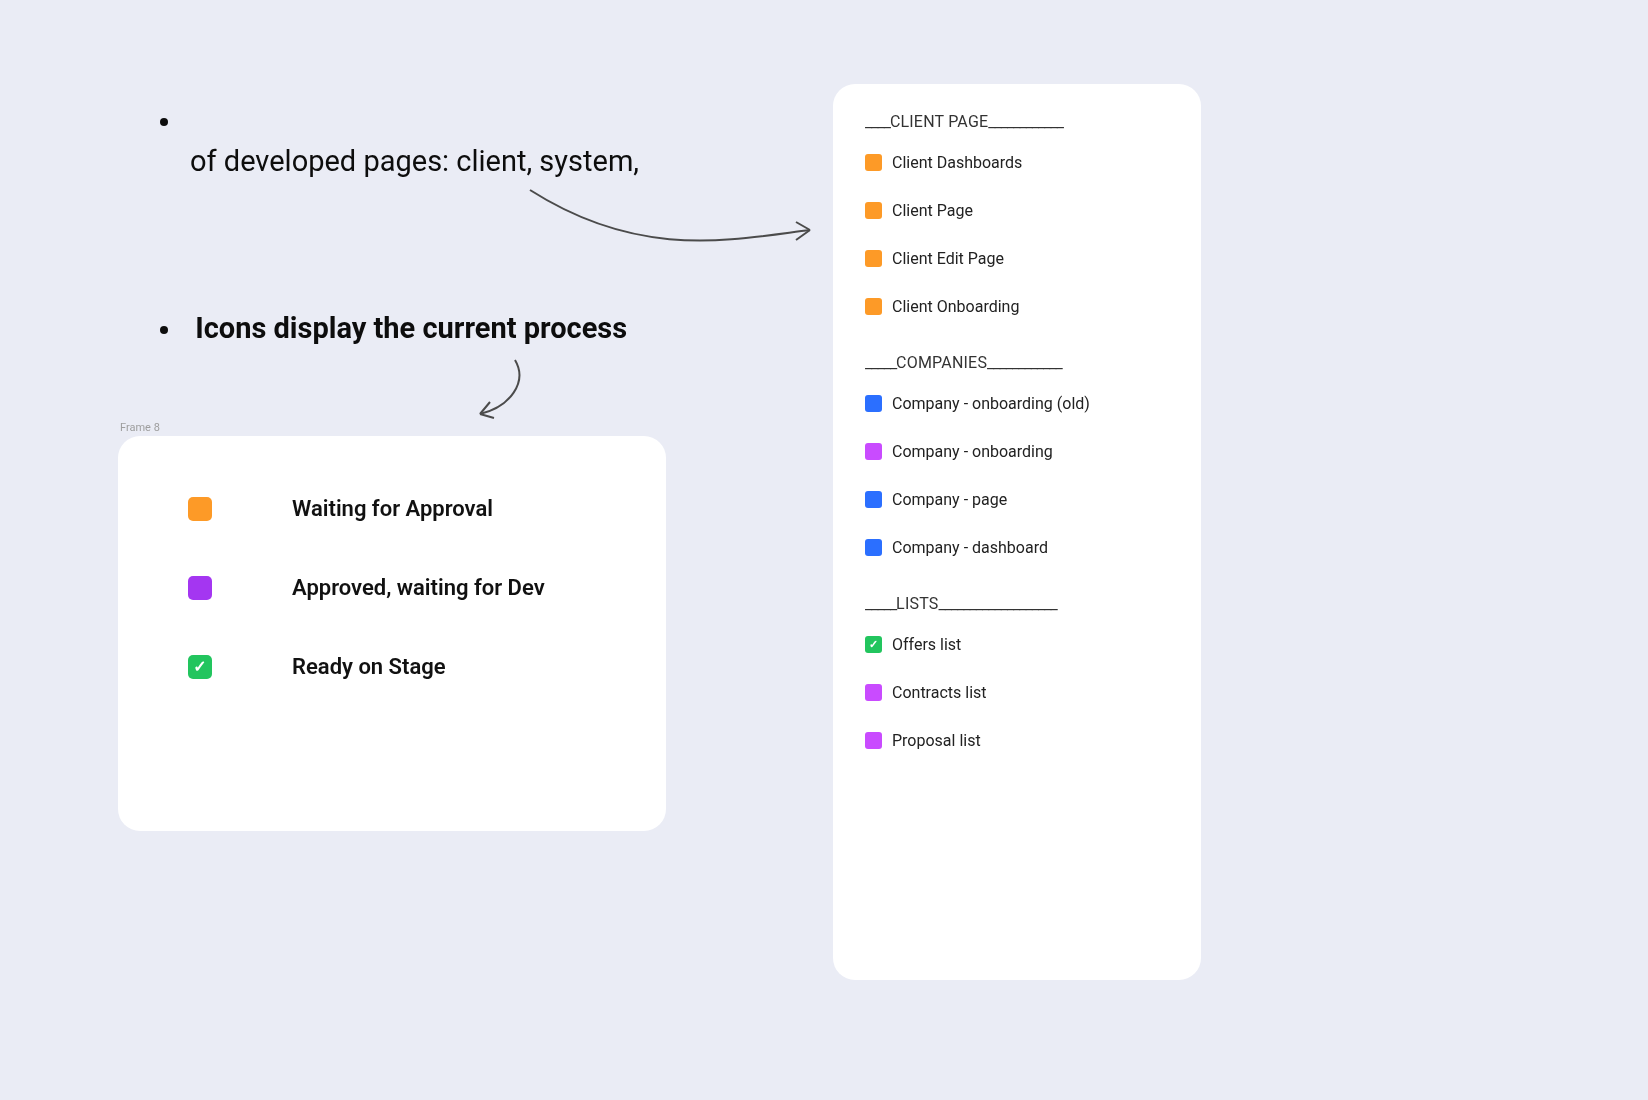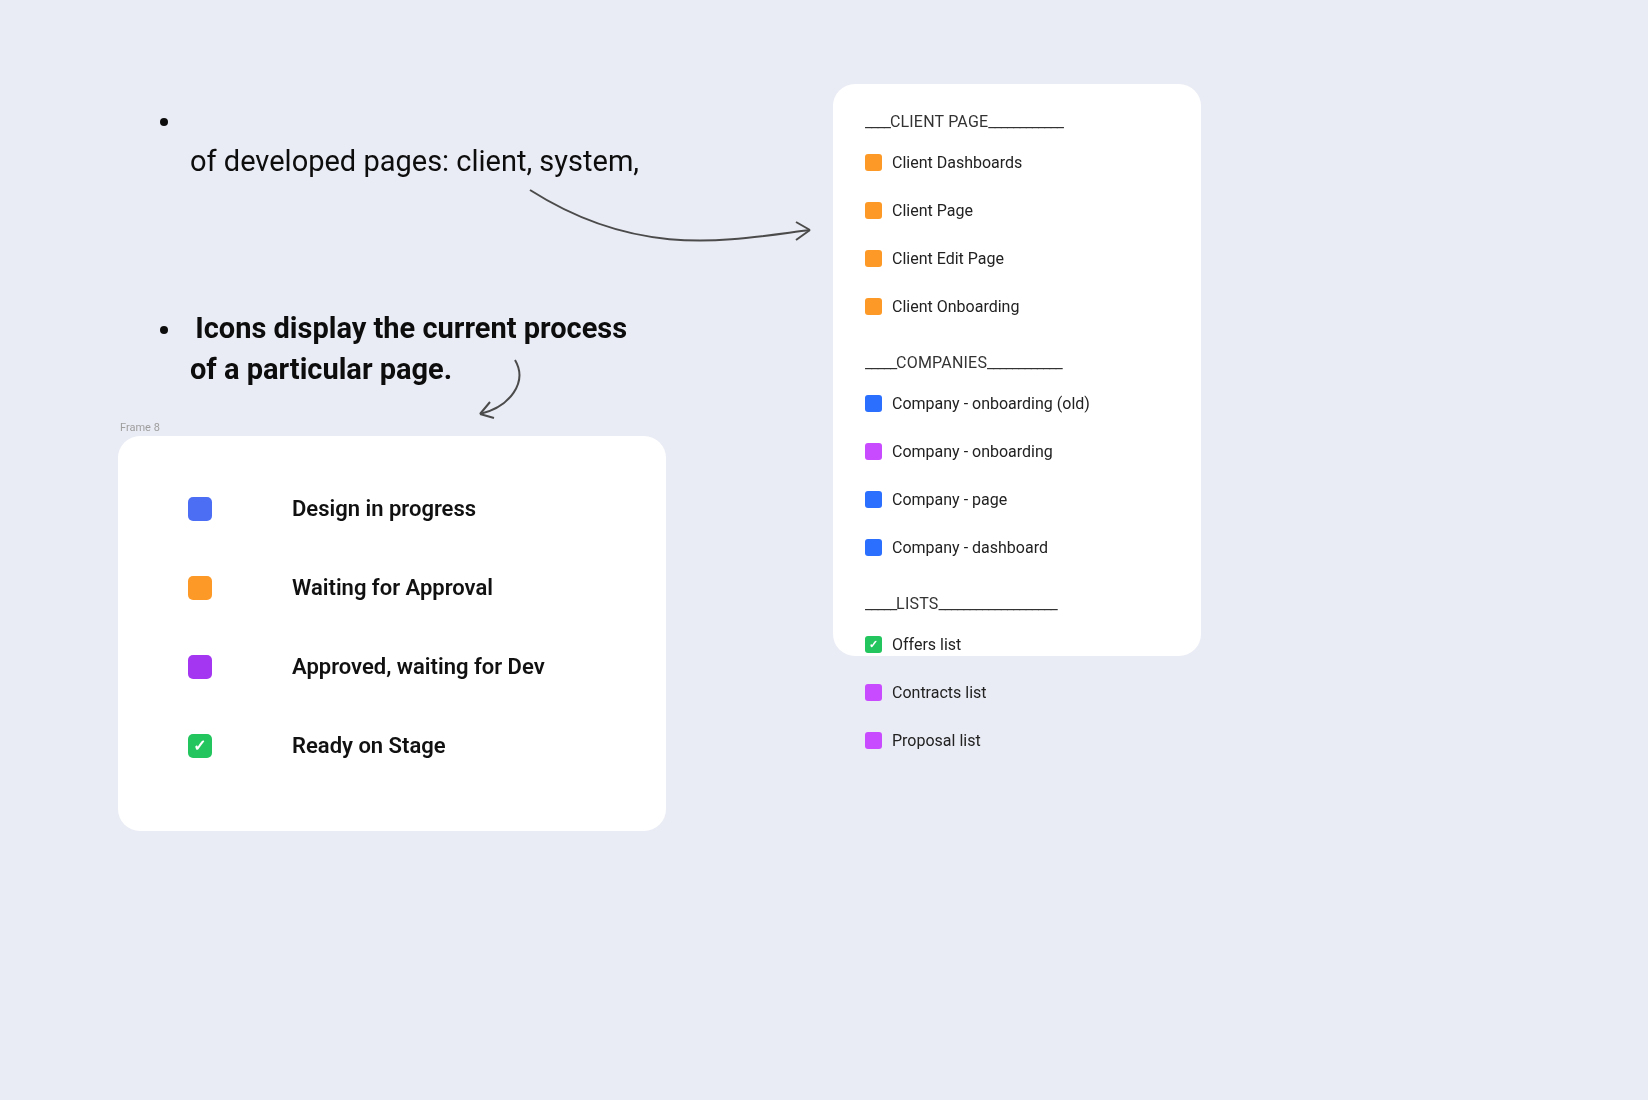--- a/index.html
+++ b/index.html
@@ -76,21 +76,21 @@
     font-size: 22px;
     font-weight: 600;
     color: #111;
   }
 
   .sidebar-card {
     position: absolute;
     left: 833px;
     top: 84px;
     width: 368px;
-    height: 572px;
+    height: 896px;
     background: #fff;
     border-radius: 22px;
     padding: 28px 32px 24px 32px;
   }
   .section-header {
     font-size: 16px;
     color: #333;
     letter-spacing: 0.2px;
     margin-bottom: 22px;
     white-space: nowrap;
@@ -132,40 +132,35 @@
 </head>
 <body>
 
 <div class="bullets bullet-block bullet1">
   <div class="bl-line"><span class="dot"></span></div>
   <div class="bl-line"><span>of developed pages: client, system,</span></div>
 </div>
 
 <div class="bullets bullet-block bullet2">
   <div class="bl-line"><span class="dot"></span><span> Icons display the current process</span></div>
-  <div class="bl-line"><span>of a particular page.</span></div>
 </div>
 
 <svg class="arrow-svg" style="left:520px; top:170px;" width="310" height="100">
   <path d="M10 20 C 120 90, 210 70, 290 60" stroke="#4b4b4b" stroke-width="2" fill="none"></path>
   <path d="M290 60 L276 52 M290 60 L276 70" stroke="#4b4b4b" stroke-width="2" fill="none"></path>
 </svg>
 
 <svg class="arrow-svg" style="left:460px; top:352px;" width="80" height="80">
   <path d="M55 8 C 68 30, 50 55, 20 62" stroke="#4b4b4b" stroke-width="2" fill="none"></path>
   <path d="M20 62 L30 50 M20 62 L34 66" stroke="#4b4b4b" stroke-width="2" fill="none"></path>
 </svg>
 
 <div class="frame-label" style="left:120px; top:421px;">Frame 8</div>
 
 <div class="legend-card">
-  <div class="legend-row">
-    <div class="legend-swatch sw-blue"></div>
-    <div class="legend-label">Design in progress</div>
-  </div>
   <div class="legend-row">
     <div class="legend-swatch sw-orange"></div>
     <div class="legend-label">Waiting for Approval</div>
   </div>
   <div class="legend-row">
     <div class="legend-swatch sw-purple"></div>
     <div class="legend-label">Approved, waiting for Dev</div>
   </div>
   <div class="legend-row">
     <div class="legend-swatch sw-green">

